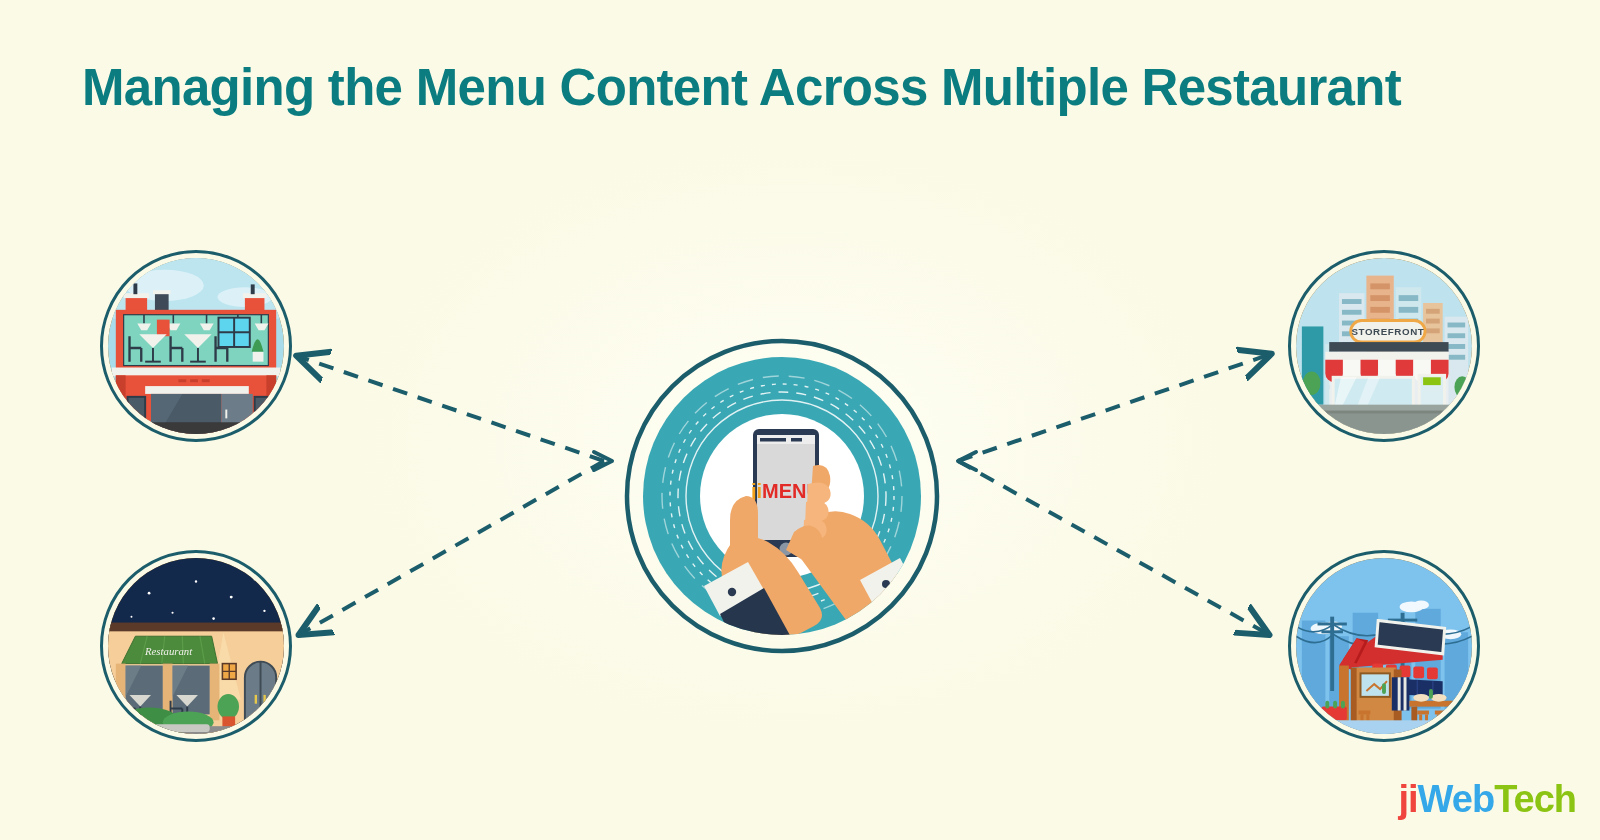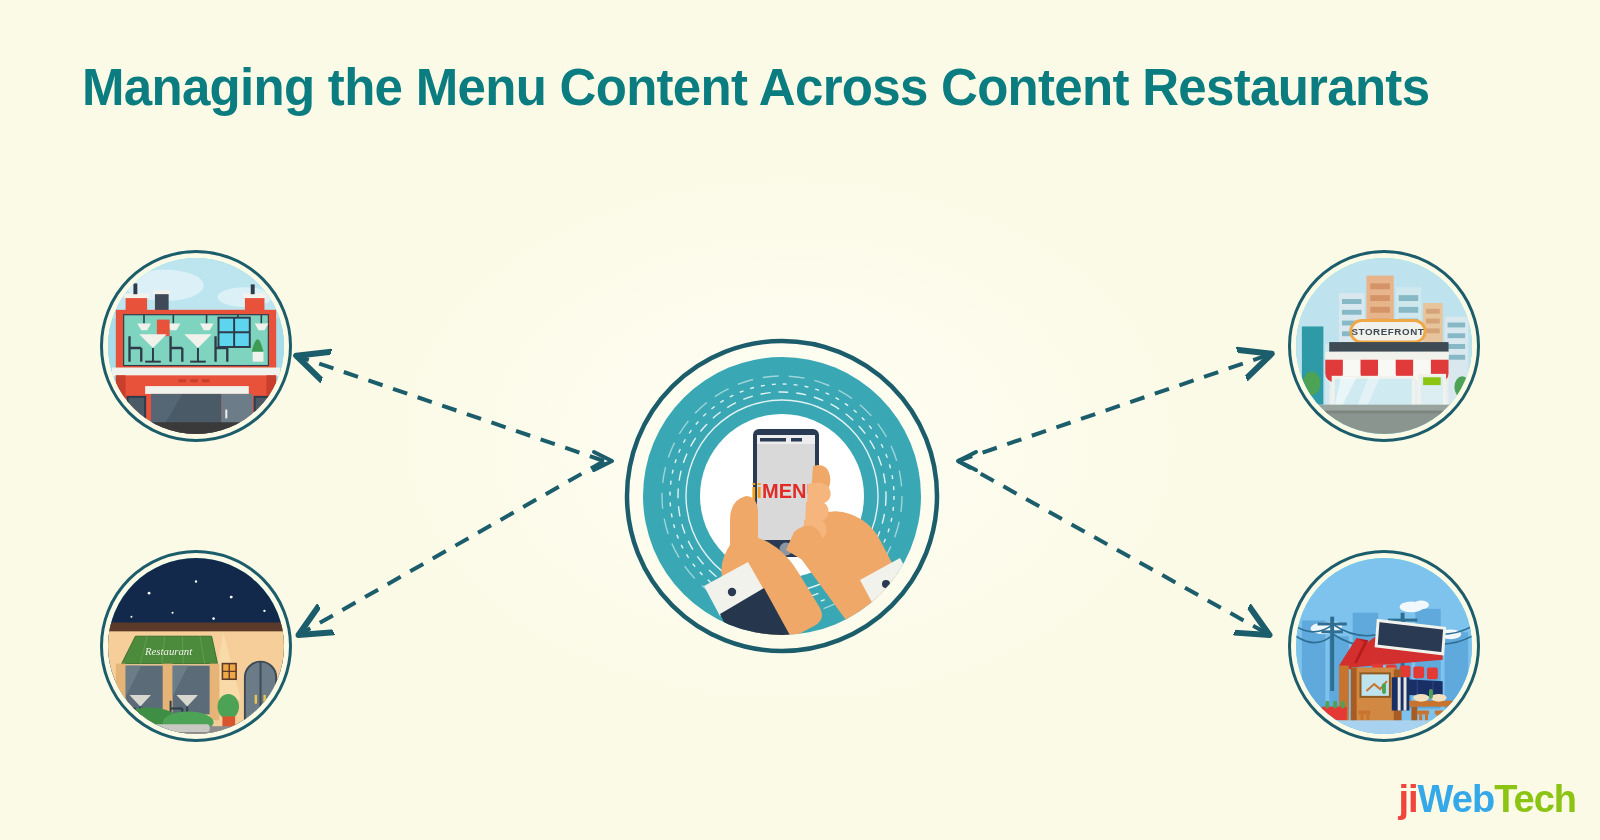--- a/index.html
+++ b/index.html
@@ -36,21 +36,21 @@
     border:3px solid #1C5D6B;
     background:#FBFAE6;
     box-sizing:border-box;
     padding:5px;
   }
   .node-inner{
     width:100%;height:100%;
     border-radius:50%;
     overflow:hidden;
     position:relative;
-    background:#5eead4;
+    background:#a16207;
   }
   .node-inner svg{display:block;width:100%;height:100%;}
 
   
   #hub{
     left:608px;top:336px;
     width:348px;height:320px;
   }
   #hub svg{display:block;}
 
@@ -69,21 +69,21 @@
   }
   #brand-logo .ji{color:#F0443E;font-style:normal;}
   #brand-logo .web{color:#34A8E8;}
   #brand-logo .tech{color:#8CC413;}
 </style>
 </head>
 <body>
 
 <div id="stage">
 
-  <div class="abs" id="page-title">Managing the Menu Content Across Content Restaurants</div>
+  <div class="abs" id="page-title">Managing the Menu Content Across Multiple Restaurant</div>
 
   <svg class="abs" id="arrows" viewBox="0 0 1600 840">
     <defs>
       <marker id="ah" markerWidth="9" markerHeight="9" refX="7" refY="4.5" orient="auto" markerUnits="strokeWidth">
         <path d="M0,0.7 L8,4.5 L0,8.3" fill="none" stroke="#1C5D6B" stroke-width="1.5" stroke-linecap="round" stroke-linejoin="round"></path>
       </marker>
     </defs>
 
     <g>
       <line x1="604" y1="461" x2="300" y2="357" stroke="#1C5D6B" stroke-width="4" stroke-dasharray="15 11" marker-end="url(#ah)"></line>

